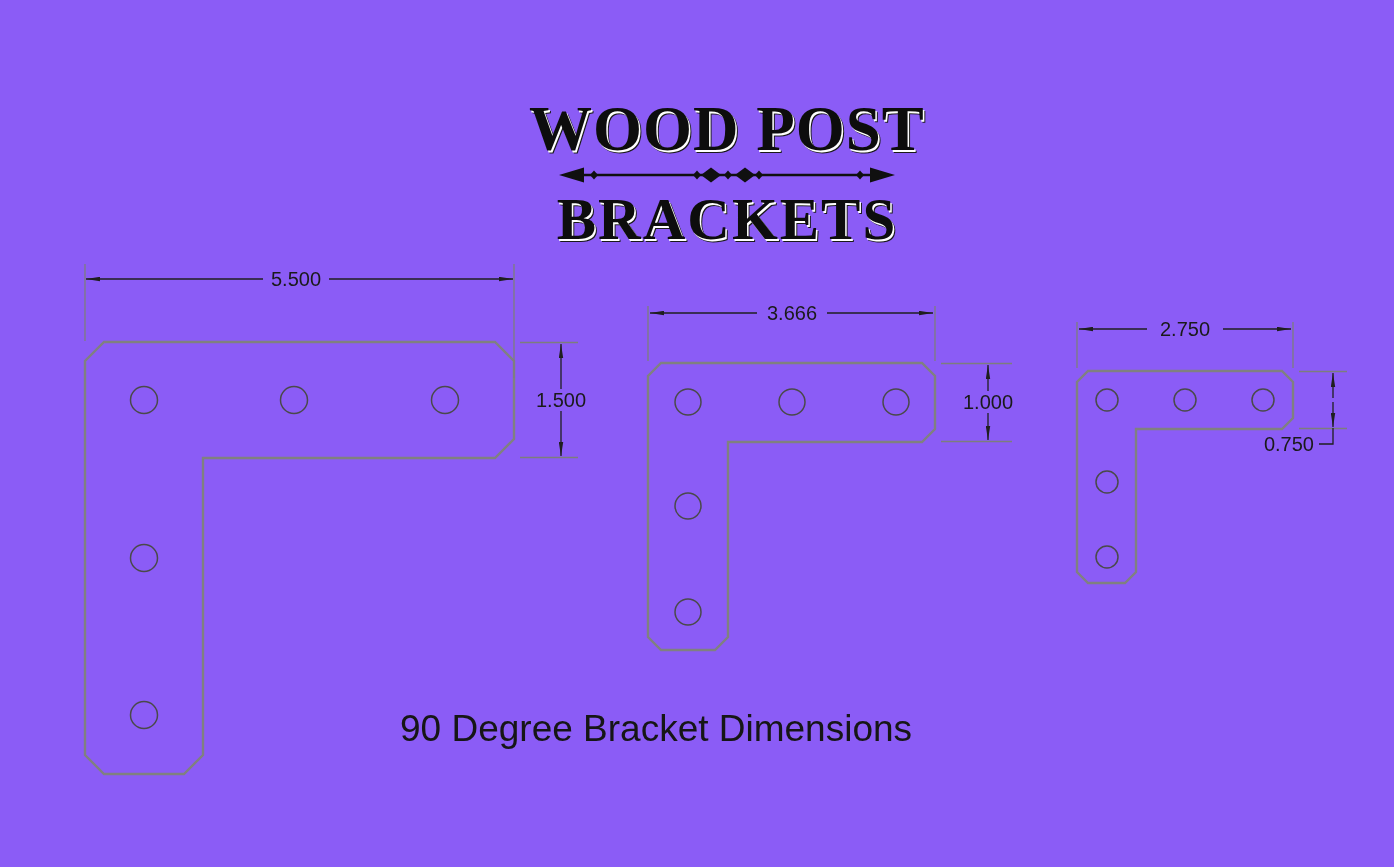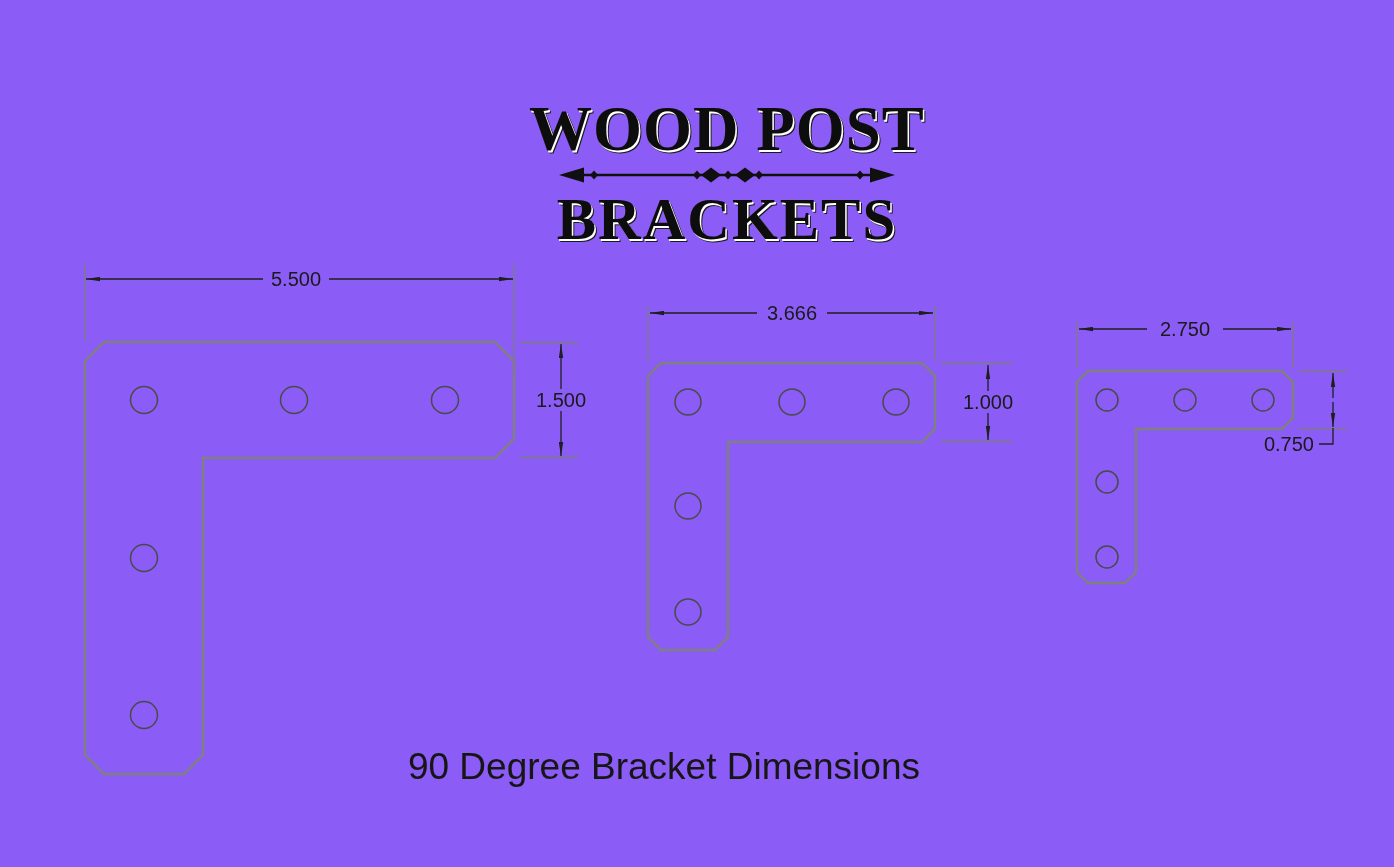--- a/index.html
+++ b/index.html
@@ -43,23 +43,23 @@
     text-shadow: 1.5px 1.5px 0 #ffffff, 2.5px 2.5px 0 #1a1a1a;
   }
   .logo-divider {
     display: block;
     margin: 2px auto 2px auto;
   }
   
   .caption {
     position: absolute;
     left: 400px;
-    top: 744px;
+    top: 706px;
     width: 520px;
-    text-align: right;
+    text-align: left;
     font-size: 37px;
     line-height: 46px;
     color: #161616;
     white-space: nowrap;
   }
   
   .diagram-svg {
     position: absolute;
     left: 0;
     top: 0;

